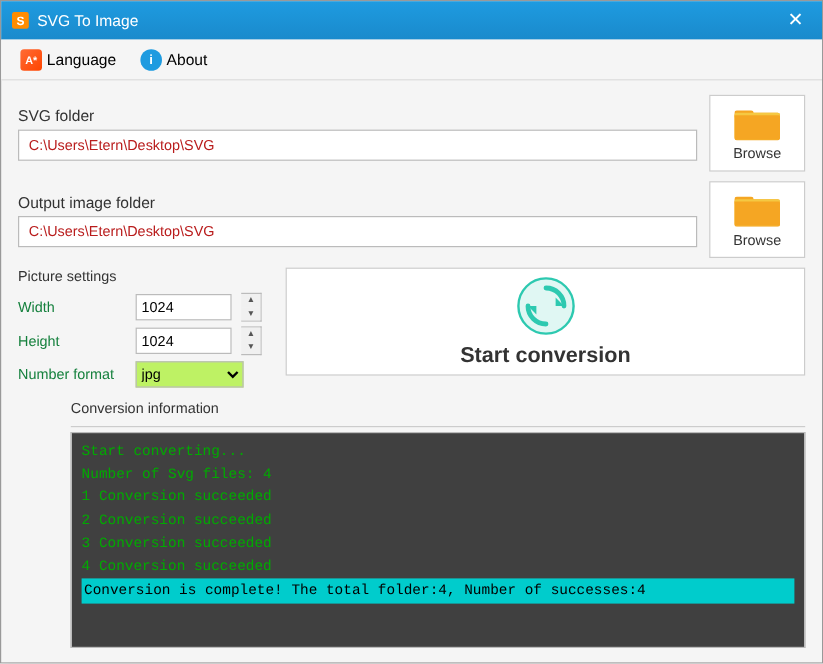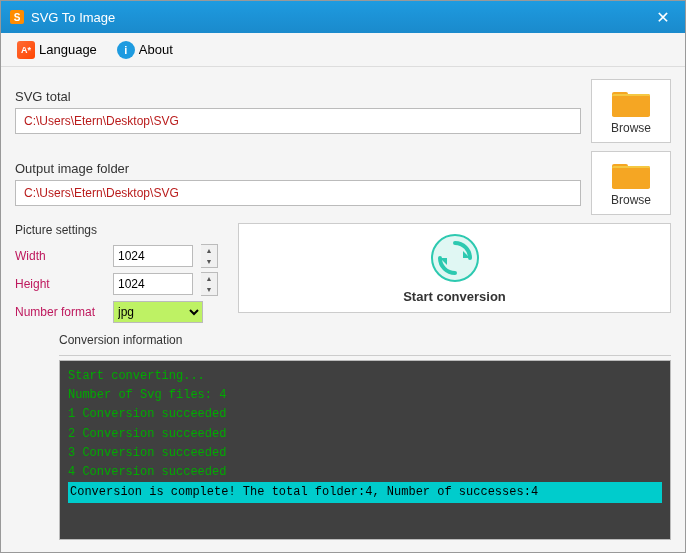--- a/index.html
+++ b/index.html
@@ -169,21 +169,21 @@
       margin-bottom: 4px;
     }
     .setting-row {
       display: flex;
       align-items: center;
       gap: 8px;
       height: 26px;
     }
     .setting-label {
       font-size: 12px;
-      color: #be185d;
+      color: #15803d;
       width: 90px;
     }
     .number-input {
       width: 90px;
       height: 22px;
       padding: 0 4px;
       border: 1px solid #bbb;
       font-size: 12px;
       font-family: 'Segoe UI', Arial, sans-serif;
       outline: none;
@@ -230,21 +230,21 @@
       justify-content: center;
       cursor: pointer;
       gap: 6px;
       margin-left: 10px;
     }
     .start-icon {
       width: 50px;
       height: 50px;
     }
     .start-label {
-      font-size: 13px;
+      font-size: 18px;
       font-weight: 600;
       color: #333;
     }
     .info-section {
       display: flex;
       flex-direction: column;
       flex: 1;
       min-height: 0;
       padding-left: 44px;
     }
@@ -303,21 +303,21 @@
         <span>i</span>
       </div>
       <span>About</span>
     </div>
   </div>
 
   <div class="content">
 
     <div class="row-section">
       <div class="input-group">
-        <div class="input-label">SVG total</div>
+        <div class="input-label">SVG folder</div>
         <input class="path-input" type="text" value="C:\Users\Etern\Desktop\SVG" style="">
       </div>
       <div class="browse-btn">
         <svg class="folder-icon" viewBox="0 0 38 30">
           <rect x="0" y="7" width="38" height="23" rx="2" fill="#f5a623"></rect>
           <rect x="0" y="5" width="16" height="7" rx="2" fill="#f5a623"></rect>
           <rect x="0" y="7" width="38" height="22" rx="2" fill="#f5c842"></rect>
           <rect x="0" y="9" width="38" height="20" rx="1" fill="#f5a623"></rect>
         </svg>
         <span class="browse-label">Browse</span>

